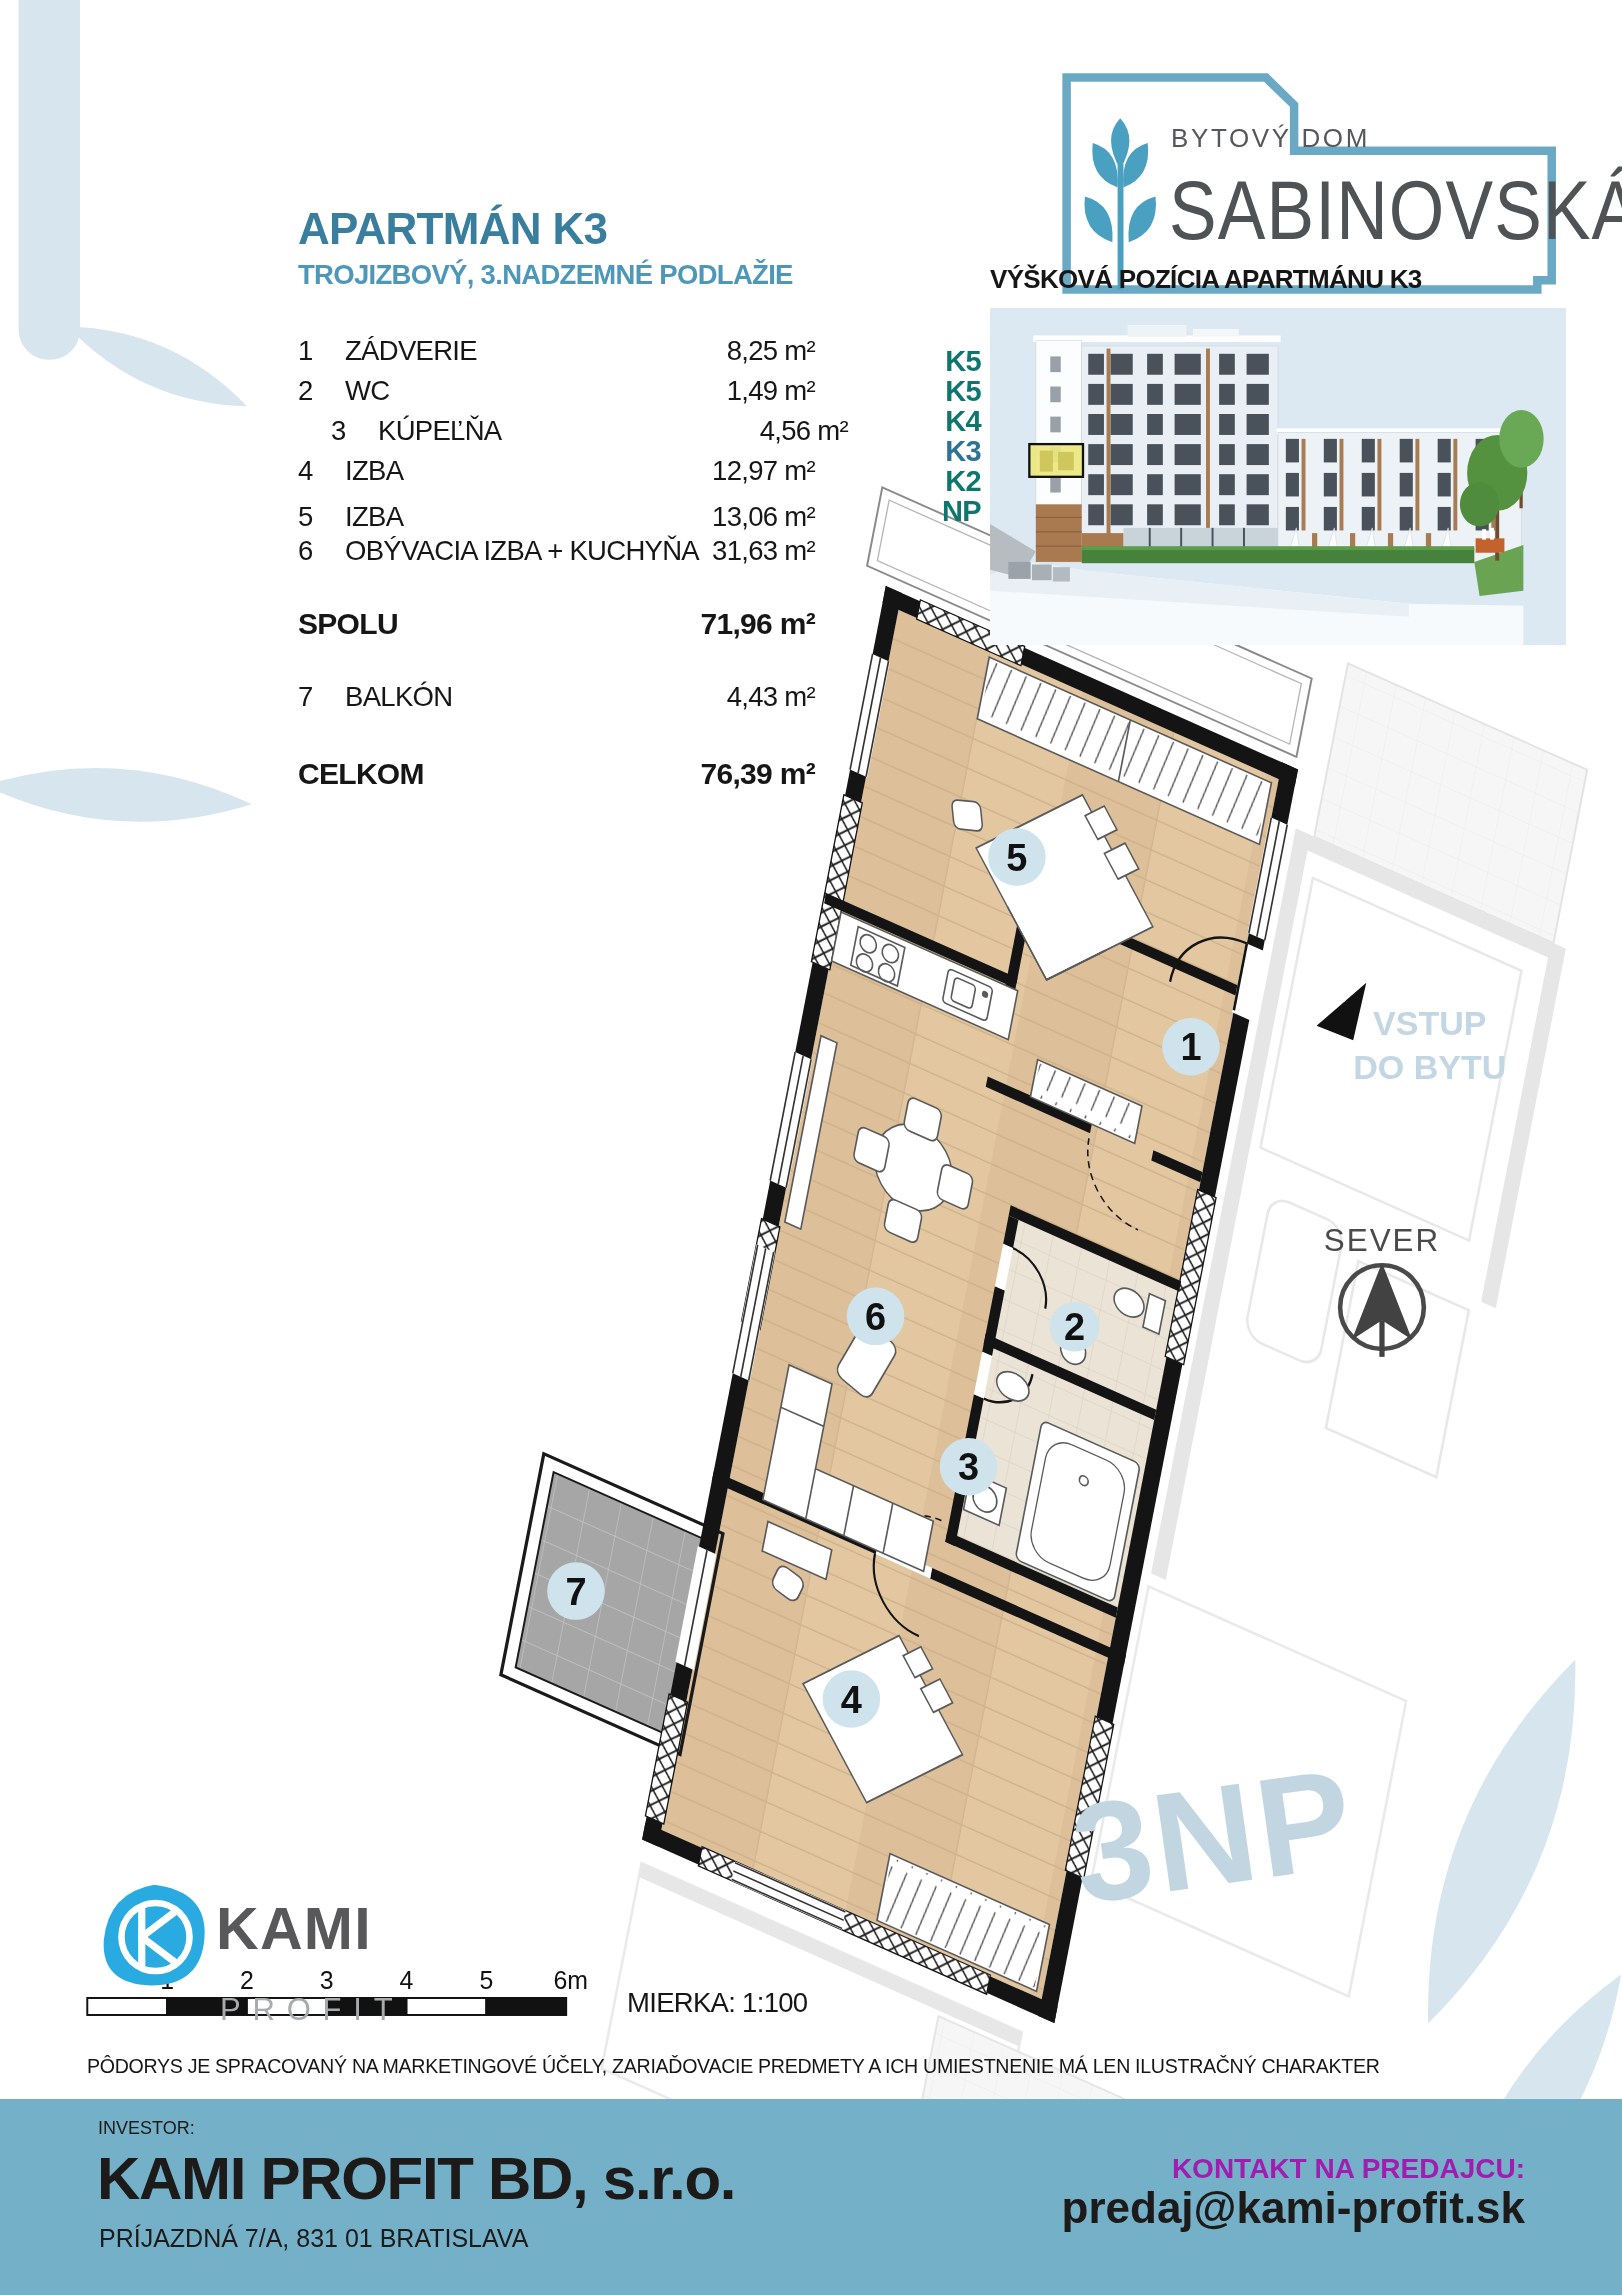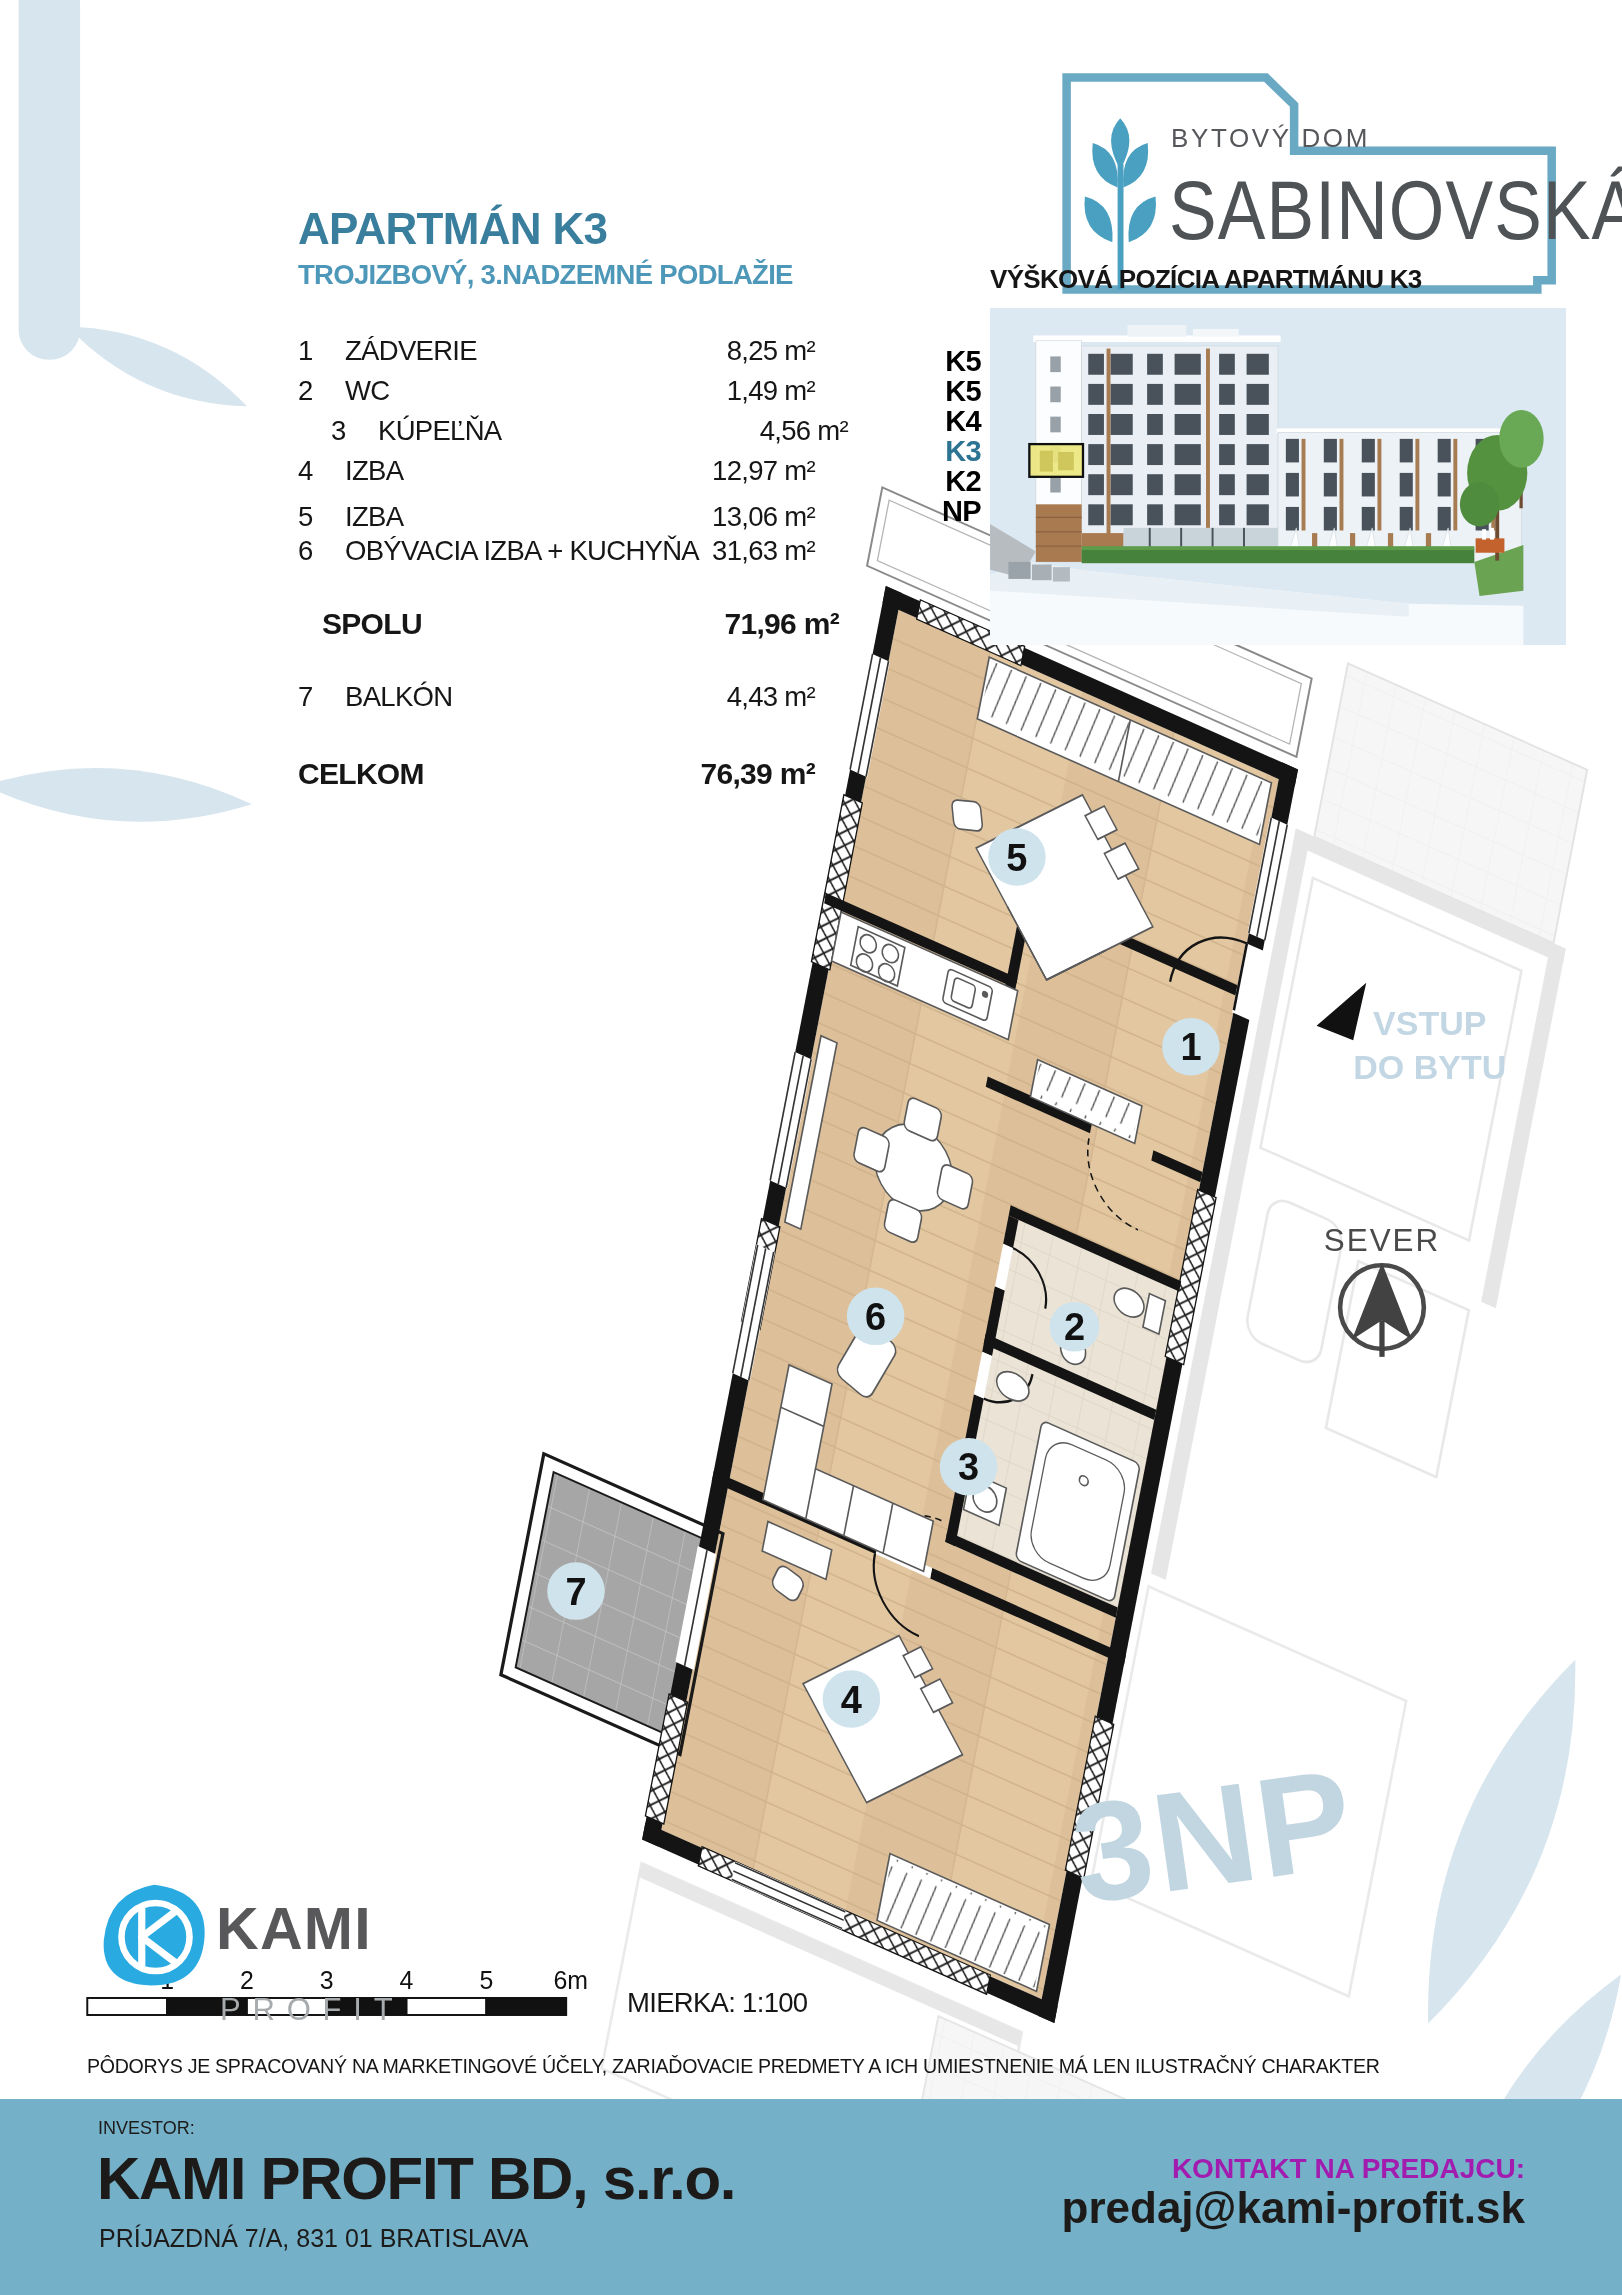--- a/index.html
+++ b/index.html
@@ -12,21 +12,21 @@
   .subtitle{left:298px;top:259px;font-size:27.5px;font-weight:bold;color:#4d97b8;letter-spacing:-0.7px;}
   
   .rtable{left:298px;top:335px;width:517px;}
   .rrow{position:absolute;left:0;width:517px;font-size:27.5px;letter-spacing:-0.7px;}
   .rnum{display:inline-block;width:47px;}
   .rarea{position:absolute;right:0;top:0;}
   .bold{font-weight:bold;}
   
   .elev-head{left:990px;top:264px;font-size:26px;font-weight:bold;letter-spacing:-0.7px;color:#161616;}
   .floor-labels{left:895px;top:346px;width:86px;text-align:right;}
-  .floor-labels span{display:block;height:30px;line-height:30px;font-size:29px;font-weight:bold;color:#000000;letter-spacing:-0.7px;}
+  .floor-labels span{display:block;height:30px;line-height:30px;font-size:29px;font-weight:bold;color:#0f766e;letter-spacing:-0.7px;}
   .floor-labels span.active{color:#2d7493;}
   
   .kami-word{left:216px;top:1895px;font-size:59px;font-weight:bold;color:#58585a;letter-spacing:1.3px;}
   .profit-word{left:220px;top:1959px;font-size:31px;color:#a8abad;letter-spacing:11.8px;margin-top:33px;}
   
   .mierka{left:627px;top:1987px;font-size:27.5px;letter-spacing:-0.7px;}
   .disclaimer{left:87px;top:2055px;font-size:19.6px;letter-spacing:-0.3px;}
   
   .footer{left:0;top:2099px;width:1623px;height:196px;background:#74b0c8;}
   .inv-label{left:98px;top:2118px;font-size:18px;color:#1d1b19;}
@@ -354,21 +354,21 @@
 <div class="abs title">APARTMÁN K3</div>
 <div class="abs subtitle">TROJIZBOVÝ, 3.NADZEMNÉ PODLAŽIE</div>
 
 <div class="abs rtable">
   <div class="rrow" style="top:0px;"><span class="rnum">1</span><span>ZÁDVERIE</span><span class="rarea">8,25 m²</span></div>
   <div class="rrow" style="top:40px;"><span class="rnum">2</span><span>WC</span><span class="rarea">1,49 m²</span></div>
   <div class="rrow" style="top:80px;margin-left:33px;"><span class="rnum">3</span><span>KÚPEĽŇA</span><span class="rarea">4,56 m²</span></div>
   <div class="rrow" style="top:120px;"><span class="rnum">4</span><span>IZBA</span><span class="rarea">12,97 m²</span></div>
   <div class="rrow" style="top:160px;margin-top:6px;"><span class="rnum">5</span><span>IZBA</span><span class="rarea">13,06 m²</span></div>
   <div class="rrow" style="top:200px;"><span class="rnum">6</span><span>OBÝVACIA IZBA + KUCHYŇA</span><span class="rarea">31,63 m²</span></div>
-  <div class="rrow bold" style="top:272px;font-size:30px;margin-left:24px;"><span>SPOLU</span><span class="rarea">71,96 m²</span></div>
+  <div class="rrow bold" style="top:272px;font-size:30px;"><span>SPOLU</span><span class="rarea">71,96 m²</span></div>
   <div class="rrow" style="top:346px;"><span class="rnum">7</span><span>BALKÓN</span><span class="rarea">4,43 m²</span></div>
   <div class="rrow bold" style="top:422px;font-size:30px;"><span>CELKOM</span><span class="rarea">76,39 m²</span></div>
 </div>
 
 <div class="abs elev-head">VÝŠKOVÁ POZÍCIA APARTMÁNU K3</div>
 <div class="abs floor-labels">
   <span>K5</span>
   <span>K5</span>
   <span>K4</span>
   <span class="active">K3</span>

